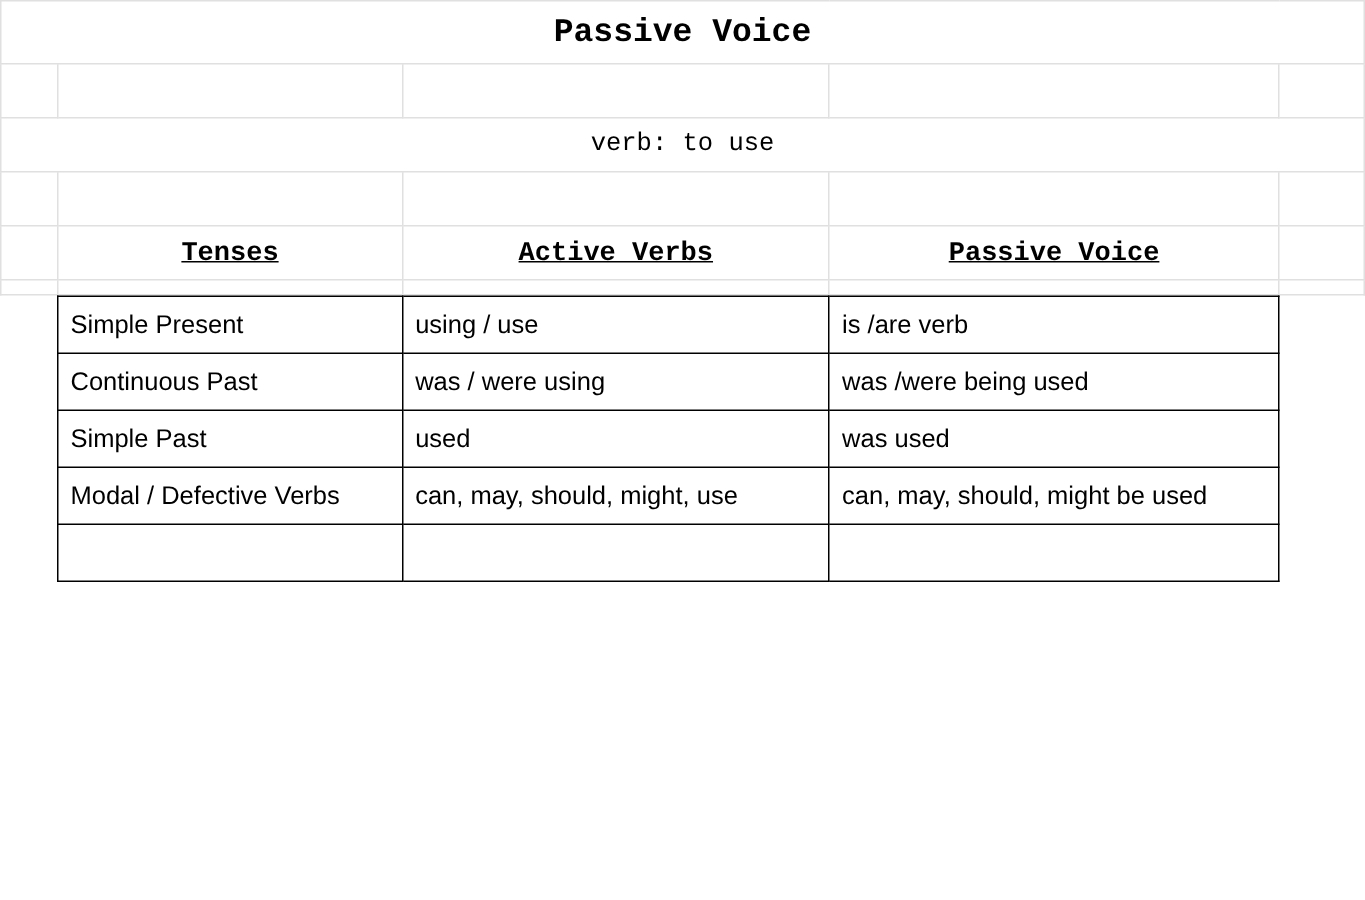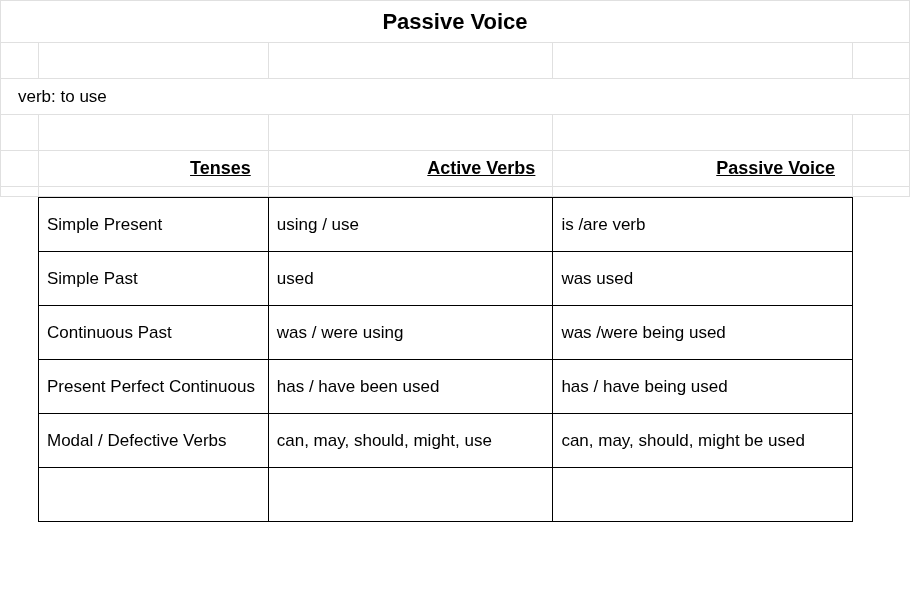--- a/index.html
+++ b/index.html
@@ -11,58 +11,60 @@
       width: 910px;
       height: 600px;
     }
     .sheet {
       width: 100%;
       border-collapse: collapse;
     }
     .sheet td {
       border: 1px solid #e0e0e0;
       height: 36px;
-      padding: 0 17px;
+      padding: 0 6px;
       font-size: 17px;
       vertical-align: middle;
       color: #000;
+      font-family: Liberation Mono, monospace;
     }
     .title-row td {
       text-align: center;
       font-weight: bold;
       font-size: 22px;
       height: 42px;
     }
     .spacer-row td {
       height: 36px;
     }
     .subtitle-row td {
+      text-align: center;
       font-size: 17px;
       margin-top: 13px;
     }
     .header-row td {
-      text-align: right;
+      text-align: center;
       font-weight: bold;
       text-decoration: underline;
       font-size: 18px;
     }
     .col-left { width: 38px; }
     .col-tense { width: 230px; }
     .col-active { width: 285px; }
     .col-passive { width: 300px; }
     .col-right { width: 57px; }
 
     .data-table {
       margin-left: 38px;
       width: 815px;
       border-collapse: collapse;
     }
     .data-table td {
       border: 1px solid #000000;
-      height: 54px;
+      height: 38px;
       padding: 0 8px;
       font-size: 17px;
       vertical-align: middle;
     }
     .data-table .c1 { width: 230px; }
     .data-table .c2 { width: 285px; }
     .data-table .c3 { width: 300px; }
   </style>
 </head>
 <body>
@@ -119,33 +121,28 @@
       <col class="c2">
       <col class="c3">
   </colgroup>
   <tbody>
       <tr>
     <td>Simple Present</td>
     <td>using / use</td>
     <td>is /are verb</td>
   </tr>
   <tr>
-    <td>Simple Past</td>
-    <td>used</td>
-    <td>was used</td>
-  </tr>
-  <tr>
     <td>Continuous Past</td>
     <td>was / were using</td>
     <td>was /were being used</td>
   </tr>
   <tr>
-    <td style="padding-right:0">Present Perfect Continuous</td>
-    <td>has / have been used</td>
-    <td>has / have being used</td>
+    <td>Simple Past</td>
+    <td>used</td>
+    <td>was used</td>
   </tr>
   <tr>
     <td>Modal / Defective Verbs</td>
     <td>can, may, should, might, use</td>
     <td>can, may, should, might be used</td>
   </tr>
   <tr>
     <td></td>
     <td></td>
     <td></td>

